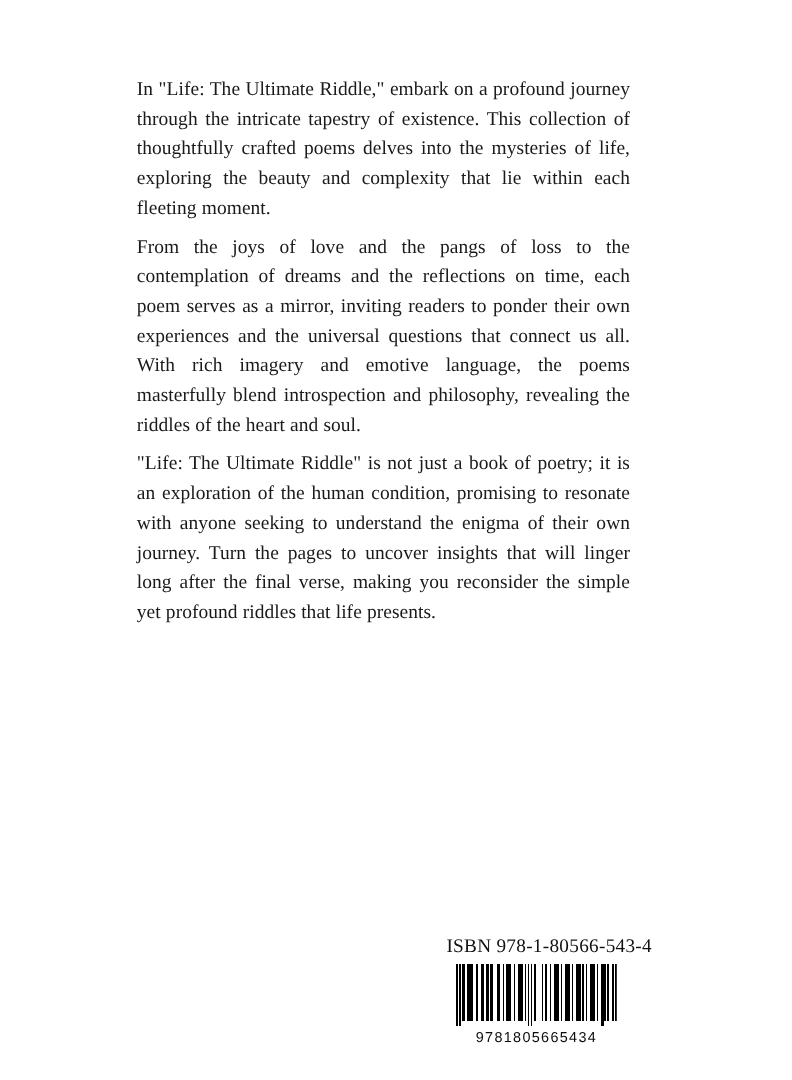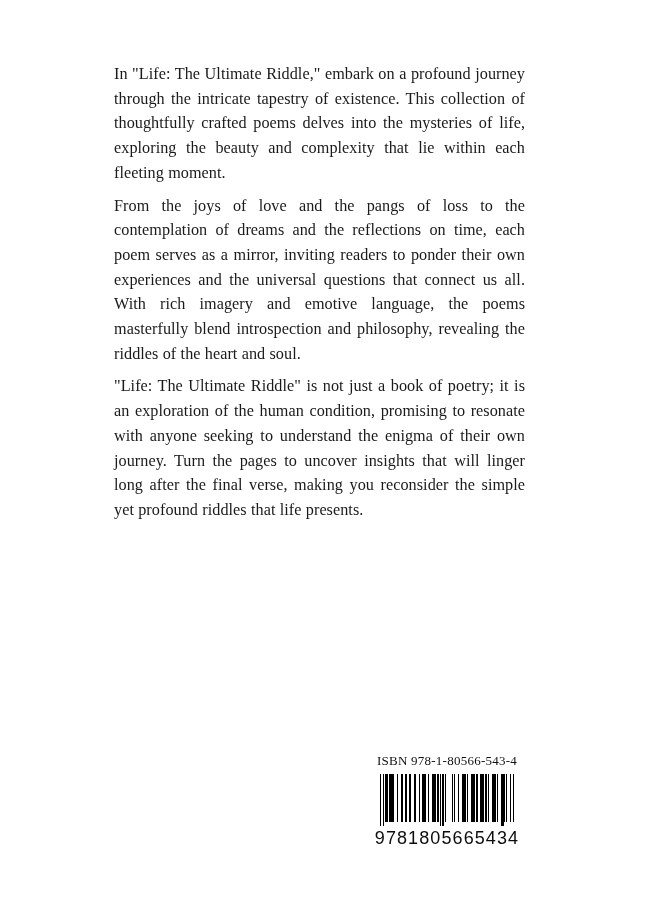--- a/index.html
+++ b/index.html
@@ -45,36 +45,37 @@
 
   
   #barcode-block {
     position: absolute;
     left: 372px;
     top: 753px;
     width: 150px;
     text-align: center;
   }
   #isbn-text {
-    font-size: 13px;
+    font-size: 16px;
     letter-spacing: 0.25px;
     color: #111111;
     margin-bottom: 5px;
     white-space: nowrap;
     font-family: "Liberation Serif", "DejaVu Serif", serif;
+    margin-top: 27px;
   }
   #barcode-bars {
     width: 134px;
     height: 52px;
     margin: 0 auto;
     display: block;
   }
   #barcode-digits {
     margin-top: 2px;
-    font-size: 18px;
+    font-size: 12px;
     letter-spacing: 1.1px;
     color: #0d0d0d;
     font-family: "Liberation Sans", "DejaVu Sans", sans-serif;
     white-space: nowrap;
   }
 </style>
 </head>
 <body>
 
 <div id="page">

